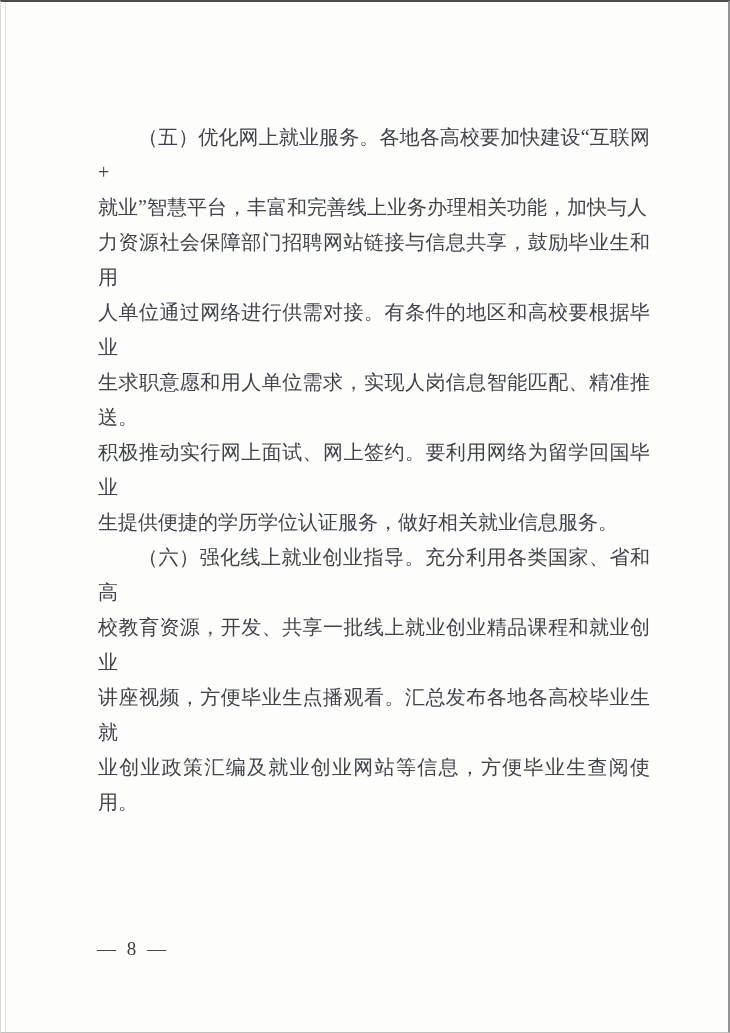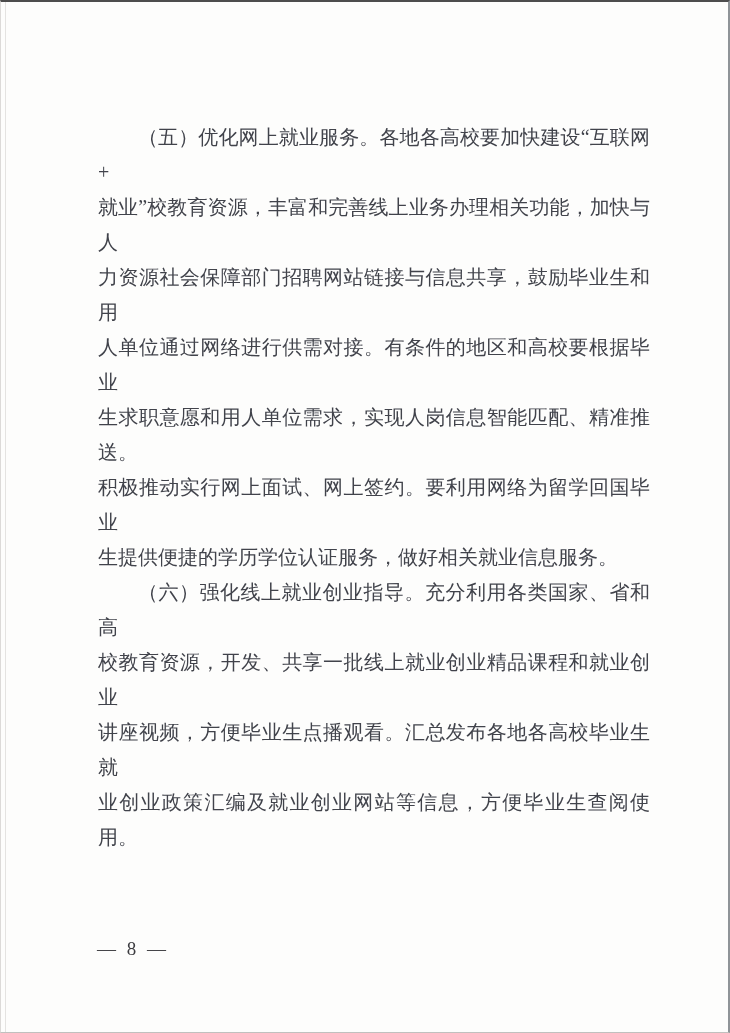--- a/index.html
+++ b/index.html
@@ -67,21 +67,21 @@
     letter-spacing: 3px;
     font-family: "Liberation Serif", "DejaVu Serif", serif;
   }
 </style>
 </head>
 <body>
 
 <div class="page">
   <div class="text-block">
     <p class="para indent">（五）优化网上就业服务。各地各高校要加快建设“互联网+
-就业”校教育资源，丰富和完善线上业务办理相关功能，加快与人
+就业”智慧平台，丰富和完善线上业务办理相关功能，加快与人
 力资源社会保障部门招聘网站链接与信息共享，鼓励毕业生和用
 人单位通过网络进行供需对接。有条件的地区和高校要根据毕业
 生求职意愿和用人单位需求，实现人岗信息智能匹配、精准推送。
 积极推动实行网上面试、网上签约。要利用网络为留学回国毕业
 生提供便捷的学历学位认证服务，做好相关就业信息服务。</p>
     <p class="para indent">（六）强化线上就业创业指导。充分利用各类国家、省和高
 校教育资源，开发、共享一批线上就业创业精品课程和就业创业
 讲座视频，方便毕业生点播观看。汇总发布各地各高校毕业生就
 业创业政策汇编及就业创业网站等信息，方便毕业生查阅使用。</p>
 

